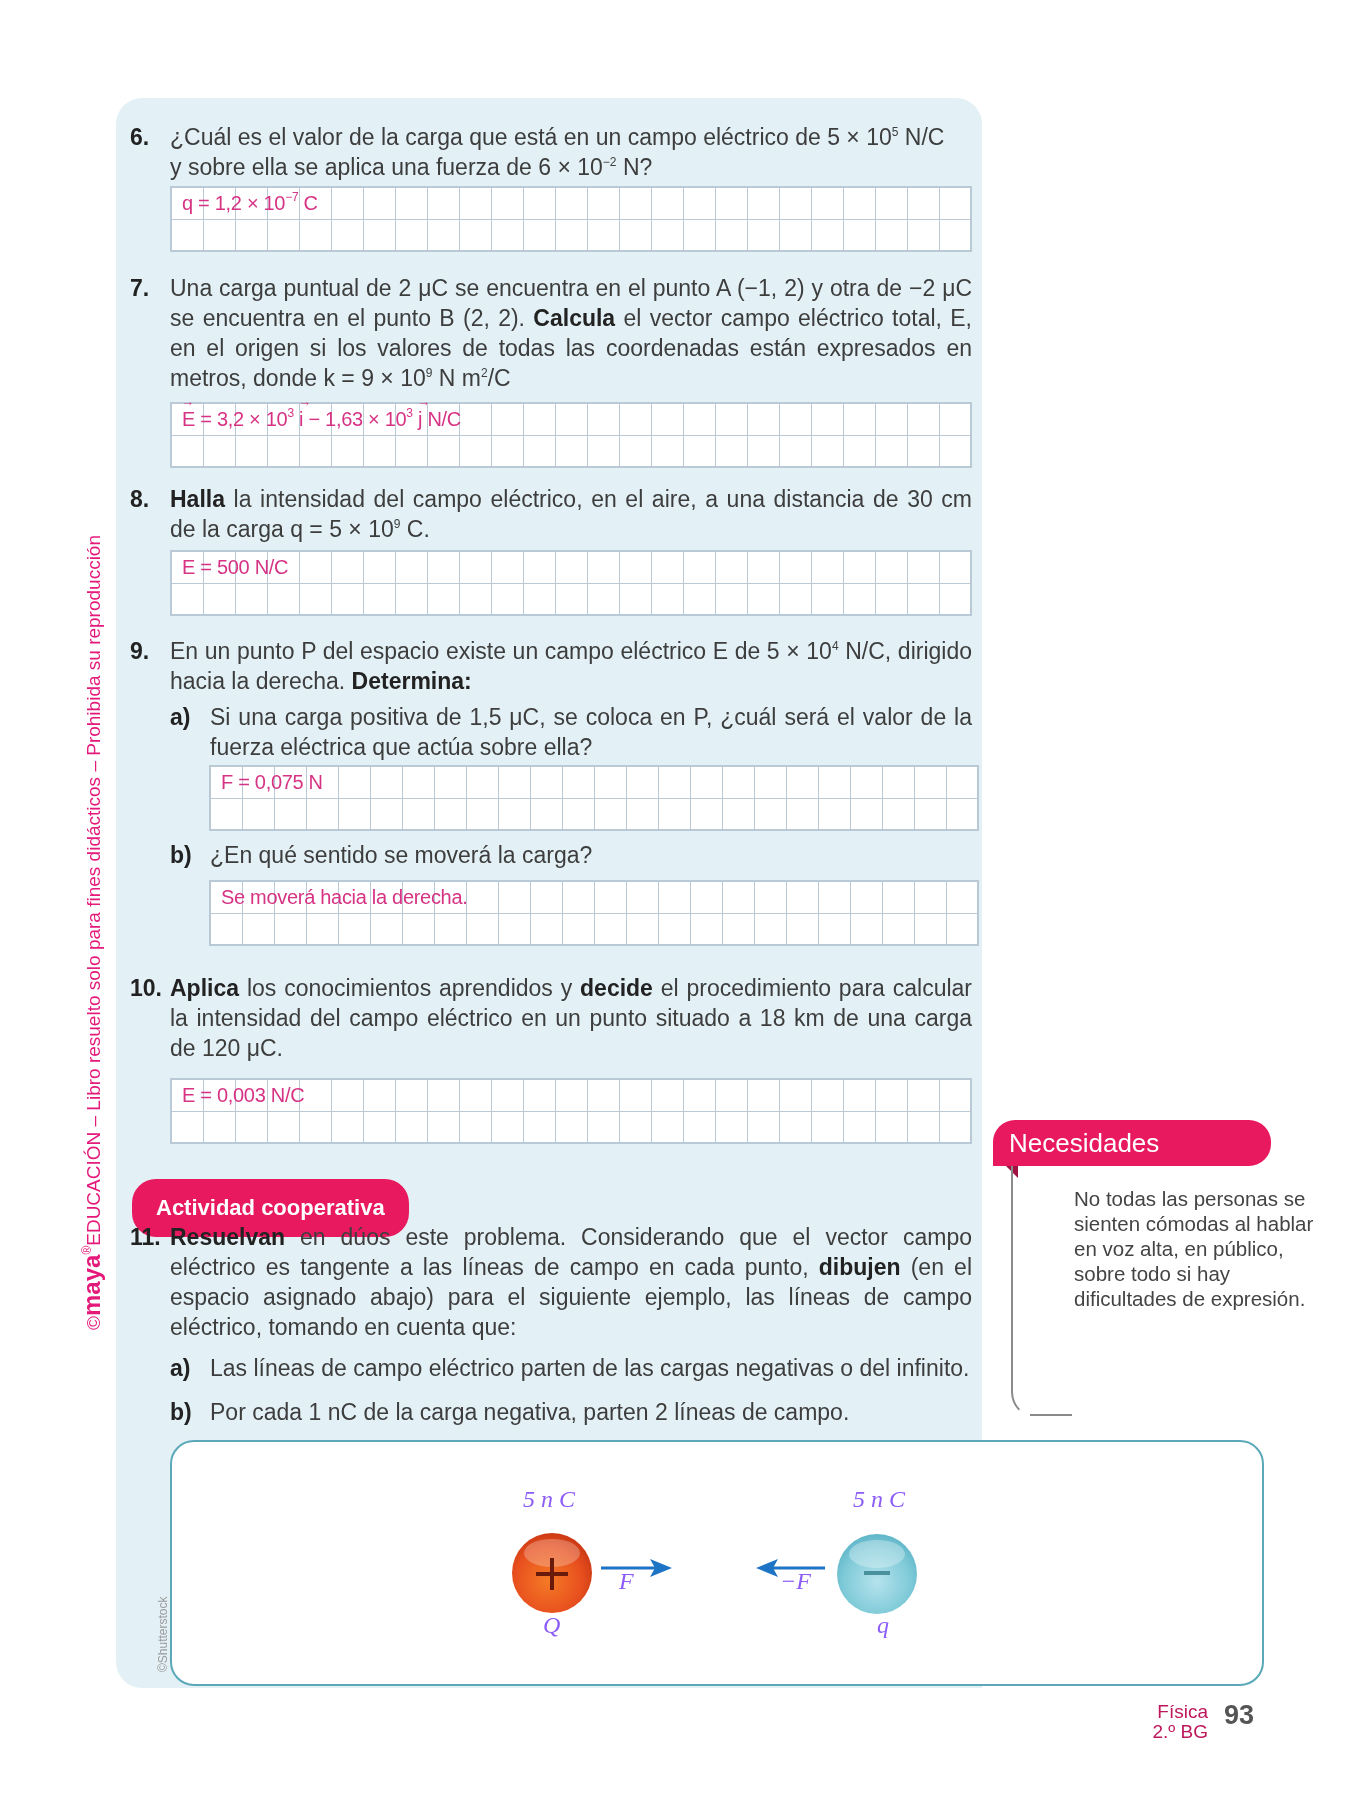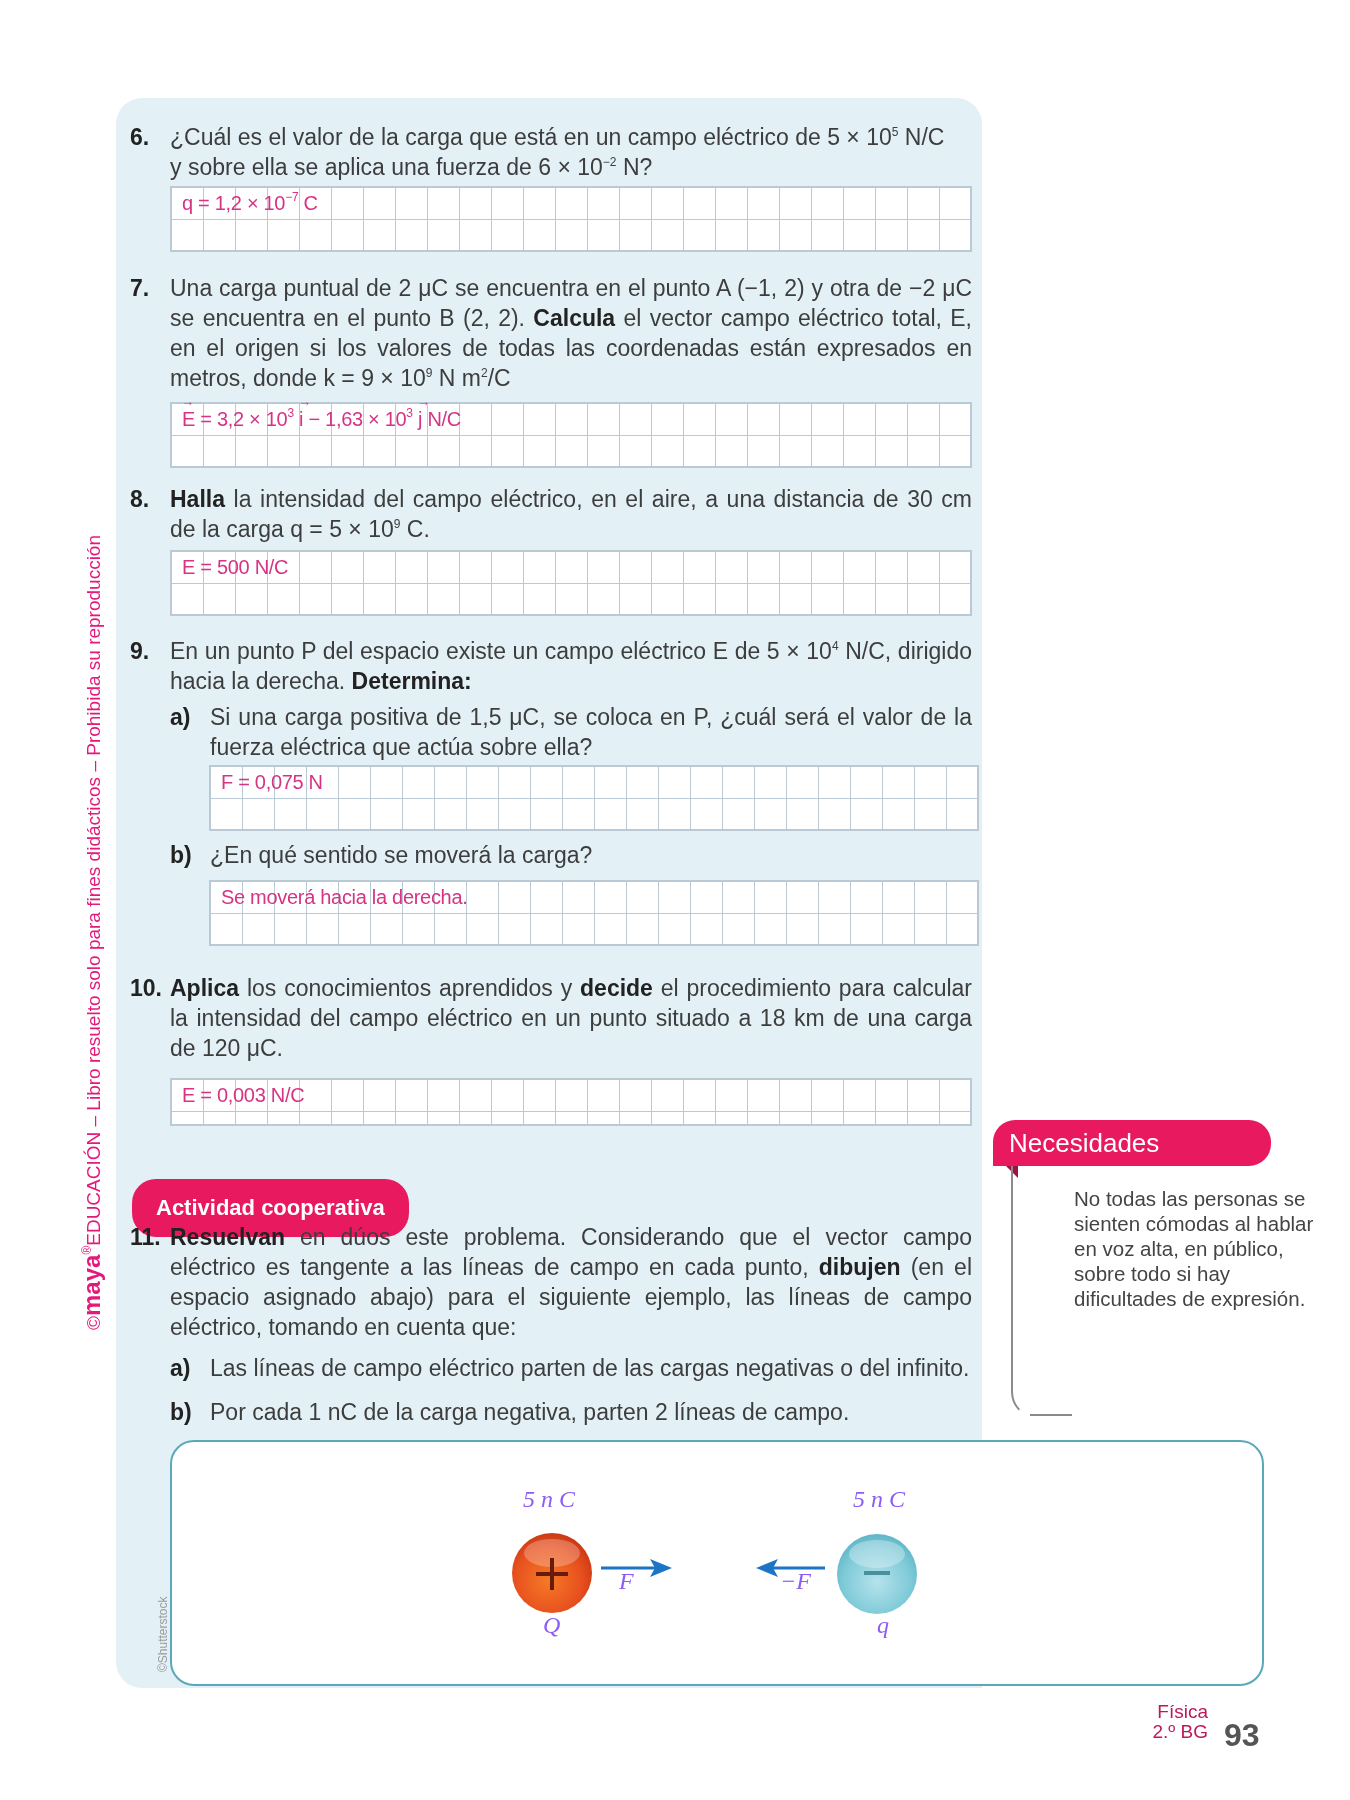--- a/index.html
+++ b/index.html
@@ -38,21 +38,21 @@
               border-left:2px solid #8a8a8a; border-bottom:2px solid transparent; border-radius:0 0 0 26px; }
   .side-line { position:absolute; left:1030px; top:1414px; width:42px; height:2px; background:#8a8a8a; }
   .side-text { position:absolute; left:1030px; top:1186px; width:240px; font-size:20.5px; line-height:25px; color:#444;margin-left:44px; }
   .side-text p { margin:0 0 6px 0; }
   .draw-box { position:absolute; left:170px; top:1440px; width:1094px; height:246px;
               border:2px solid #5aa8b8; border-radius:24px; background:#ffffff; box-sizing:border-box; }
   .credit { position:absolute; left:156px; top:1672px; transform-origin:0 0; transform:rotate(-90deg);
             font-size:12px; color:#9a9a9a; white-space:nowrap; }
   .lbl-it { position:absolute; font-style:italic; font-size:24px; color:#8b5cf6; font-family:"Liberation Serif", serif; }
   .footer-subj { position:absolute; left:1130px; top:1702px; width:78px; text-align:right; font-size:19px; line-height:20px; color:#be185d; }
-  .footer-page { position:absolute; left:1224px; top:1700px; font-size:32px; font-weight:bold; color:#555;margin-top:17px; }
+  .footer-page { position:absolute; left:1224px; top:1700px; font-size:27px; font-weight:bold; color:#555; }
 </style>
 </head>
 <body>
 
 <div class="panel"></div>
 
 <div class="watermark">
   <span>©</span><span class="brand">maya</span><sup>®</sup><span>EDUCACIÓN – Libro resuelto solo para fines didácticos – Prohibida su reproducción</span>
 </div>
 
@@ -96,21 +96,21 @@
   <div class="body">¿En qué sentido se moverá la carga?</div>
 </div>
 <div class="grid" style="left:209px; top:880px; width:770px; height:66px;">
   <span class="ans">Se moverá hacia la derecha.</span>
 </div>
 
 <div class="q" style="top:973px;">
   <span class="num">10.</span>
   <div class="body"><b>Aplica</b><span> los conocimientos aprendidos y </span><b>decide</b><span> el procedimiento para calcular la intensidad del campo eléctrico en un punto situado a 18 km de una carga de 120 μC.</span></div>
 </div>
-<div class="grid" style="left:170px; top:1078px; width:802px; height:48px;">
+<div class="grid" style="left:170px; top:1078px; width:802px; height:66px;">
   <span class="ans">E = 0,003 N/C</span>
 </div>
 
 <div class="pill" style="left:132px; top:1179px;">Actividad cooperativa</div>
 <div class="q" style="top:1222px;">
   <span class="num">11.</span>
   <div class="body"><b>Resuelvan</b><span> en dúos este problema. Considerando que el vector campo eléctrico es tangente a las líneas de campo en cada punto, </span><b>dibujen</b><span> (en el espacio asignado abajo)  para el siguiente ejemplo, las líneas de campo eléctrico, tomando en cuenta que:</span></div>
 </div>
 <div class="sub" style="left:170px; top:1353px; width:802px;">
   <span class="lbl">a)</span>

